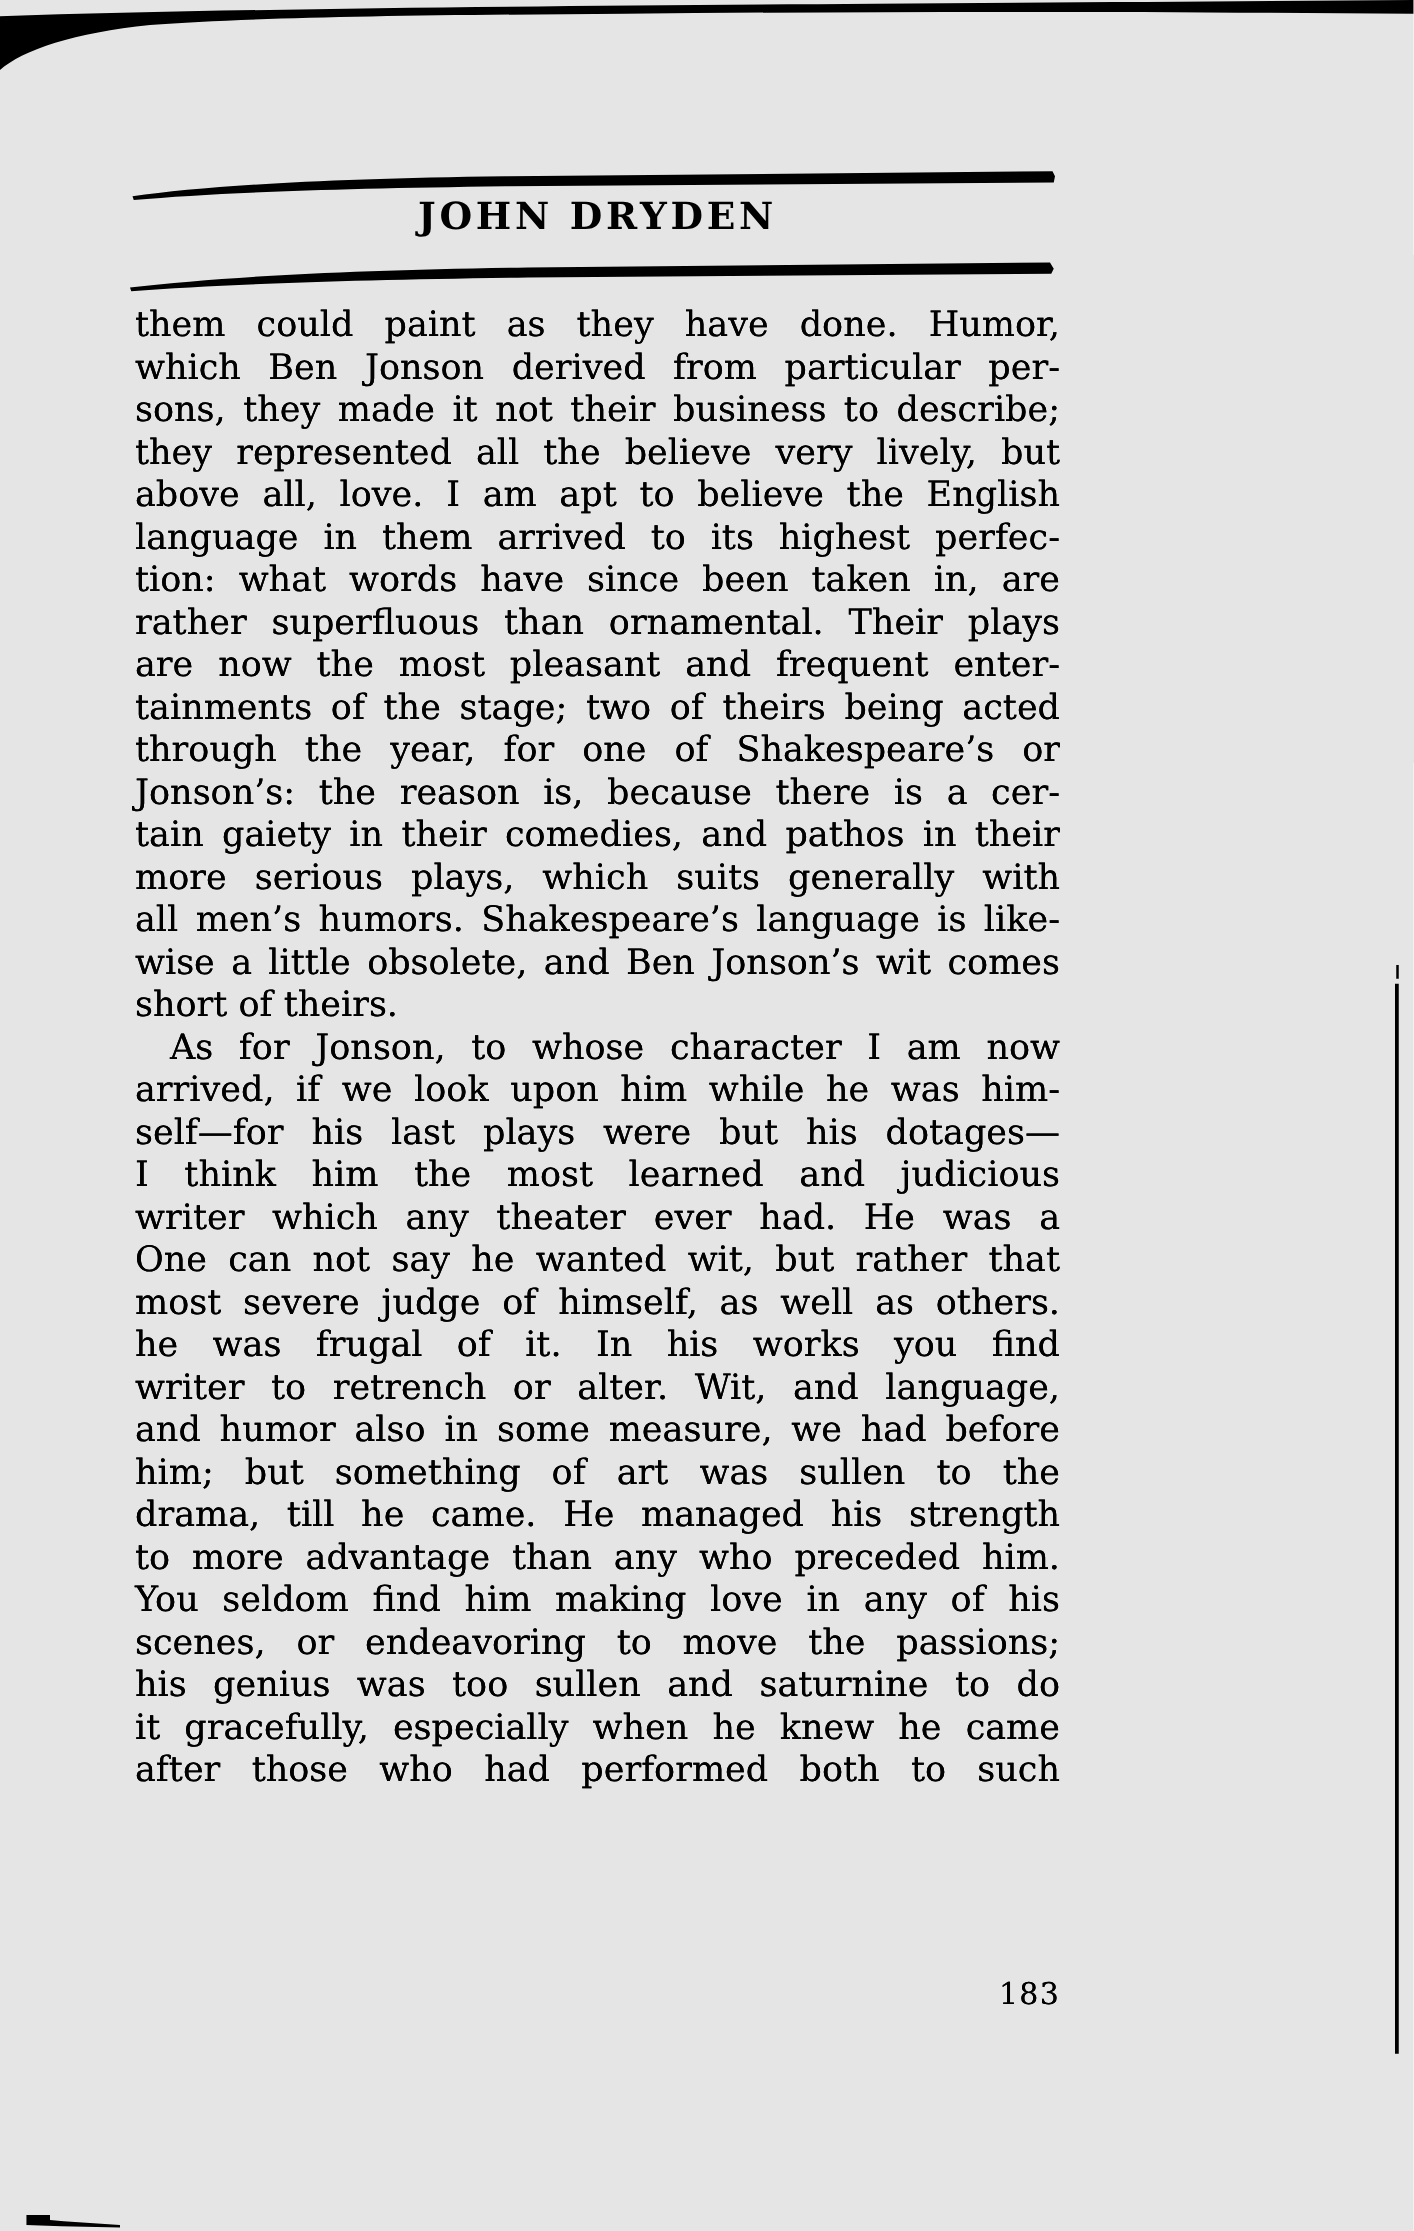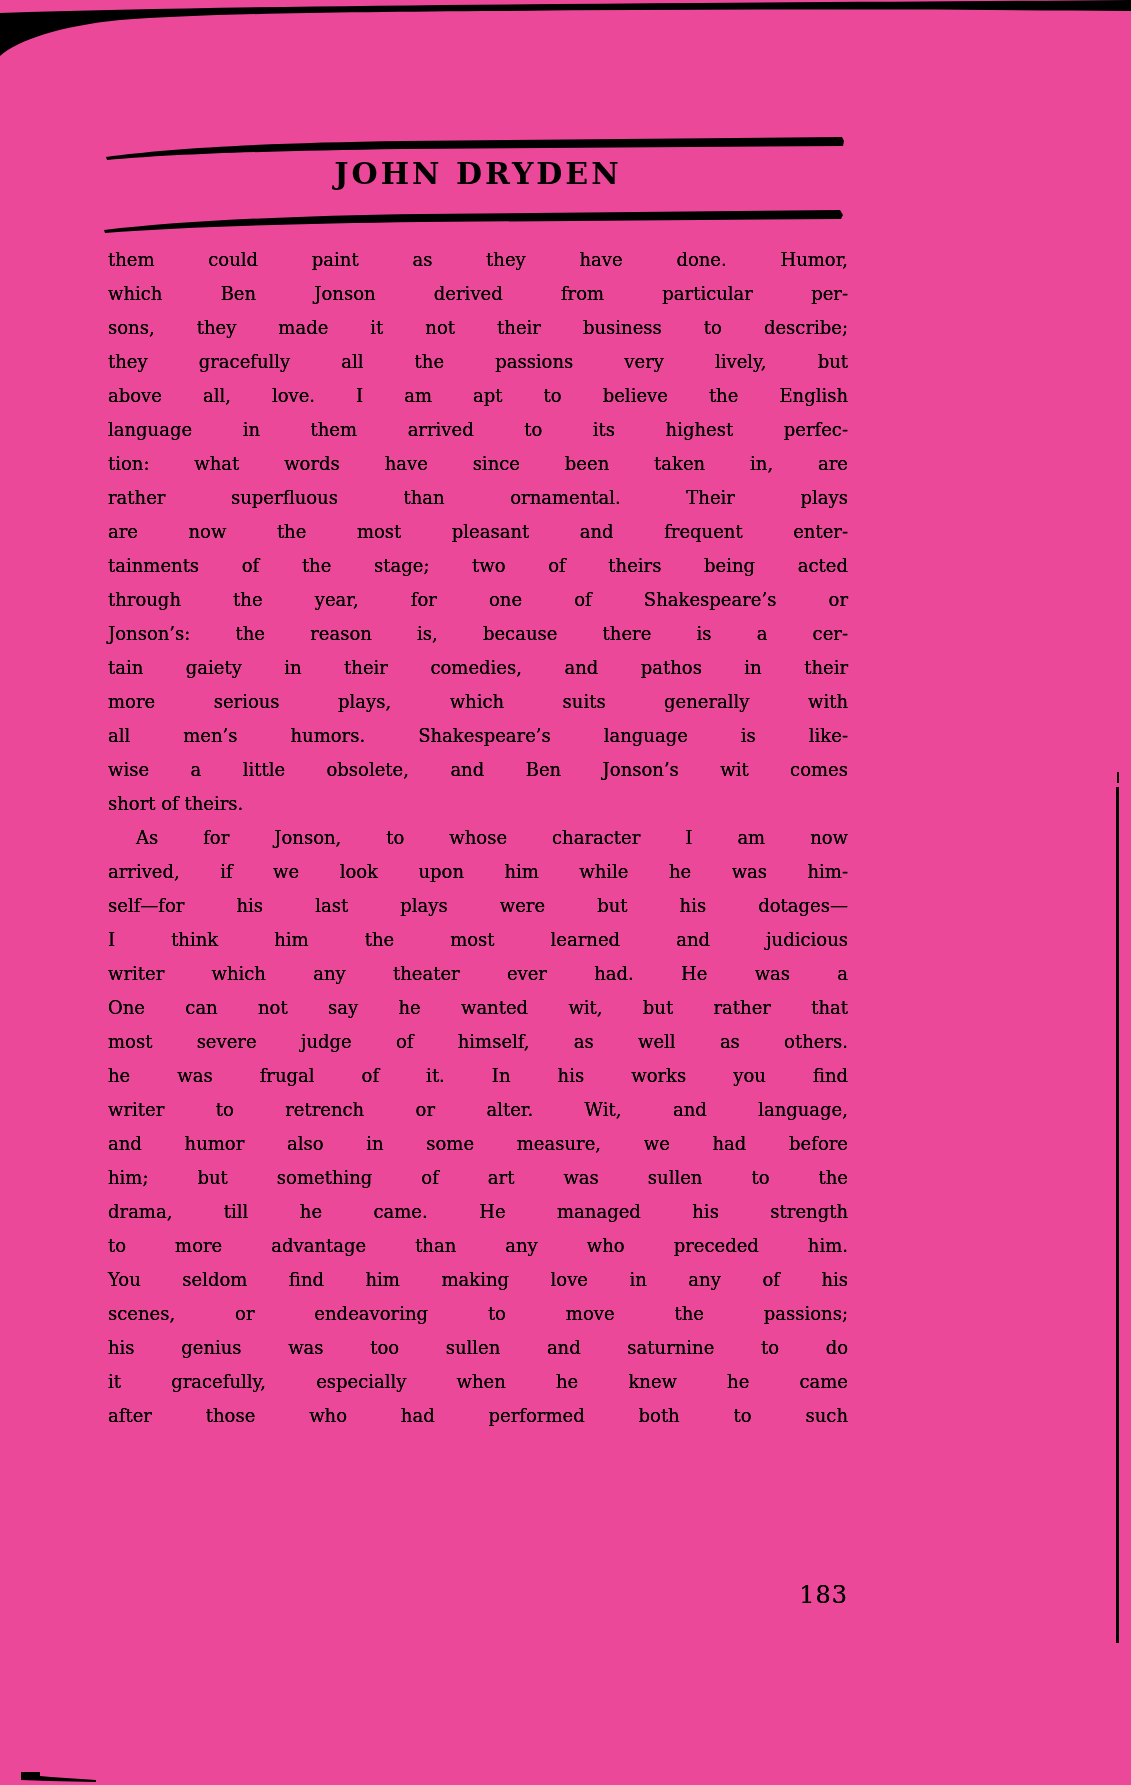--- a/index.html
+++ b/index.html
@@ -4,21 +4,21 @@
 <style>
   html, body {
     margin: 0;
     padding: 0;
     background: #ffffff;
   }
   .page {
     position: relative;
     width: 1131px;
     height: 1785px;
-    background: #ec4899;
+    background: #e5e5e5;
     overflow: hidden;
     font-family: "DejaVu Serif", "Liberation Serif", serif;
     color: #000000;
   }
   .scan-top {
     position: absolute;
     left: 0; top: 0;
     width: 1131px; height: 60px;
   }
   .rule {
@@ -39,21 +39,21 @@
     letter-spacing: 3px;
     color: #000;
   }
   .text-block {
     position: absolute;
     left: 108px; top: 243px;
     width: 740px;
   }
   .line {
     width: 740px;
-    font-size: 18px;
+    font-size: 28px;
     line-height: 34px;
     text-align: justify;
     text-align-last: justify;
     text-justify: inter-word;
     white-space: nowrap; 
     text-shadow: 0 0 0.4px #000;
   }
   .line.left {
     text-align: left;
     text-align-last: left;
@@ -110,21 +110,21 @@
 
   <svg class="rule rule-bottom" viewBox="0 0 744 28" xmlns="http://www.w3.org/2000/svg" aria-hidden="true">
     <path fill="#000000" d="M2,24 C80,15 180,10 320,8 L738,4 L741,9 L739,13 L320,16
          C180,18 80,21 3,27 Z"></path>
   </svg>
 
   <div class="text-block">
       <div class="line">them could paint as they have done.  Humor,</div>
       <div class="line">which Ben Jonson derived from particular per-</div>
       <div class="line">sons, they made it not their business to describe;</div>
-      <div class="line">they gracefully all the passions very lively, but</div>
+      <div class="line">they represented all the believe very lively, but</div>
       <div class="line">above all, love.  I am apt to believe the English</div>
       <div class="line">language in them arrived to its highest perfec-</div>
       <div class="line">tion: what words have since been taken in, are</div>
       <div class="line">rather superfluous than ornamental.  Their plays</div>
       <div class="line">are now the most pleasant and frequent enter-</div>
       <div class="line">tainments of the stage; two of theirs being acted</div>
       <div class="line">through the year, for one of Shakespeare’s or</div>
       <div class="line">Jonson’s: the reason is, because there is a cer-</div>
       <div class="line">tain gaiety in their comedies, and pathos in their</div>
       <div class="line">more serious plays, which suits generally with</div>

